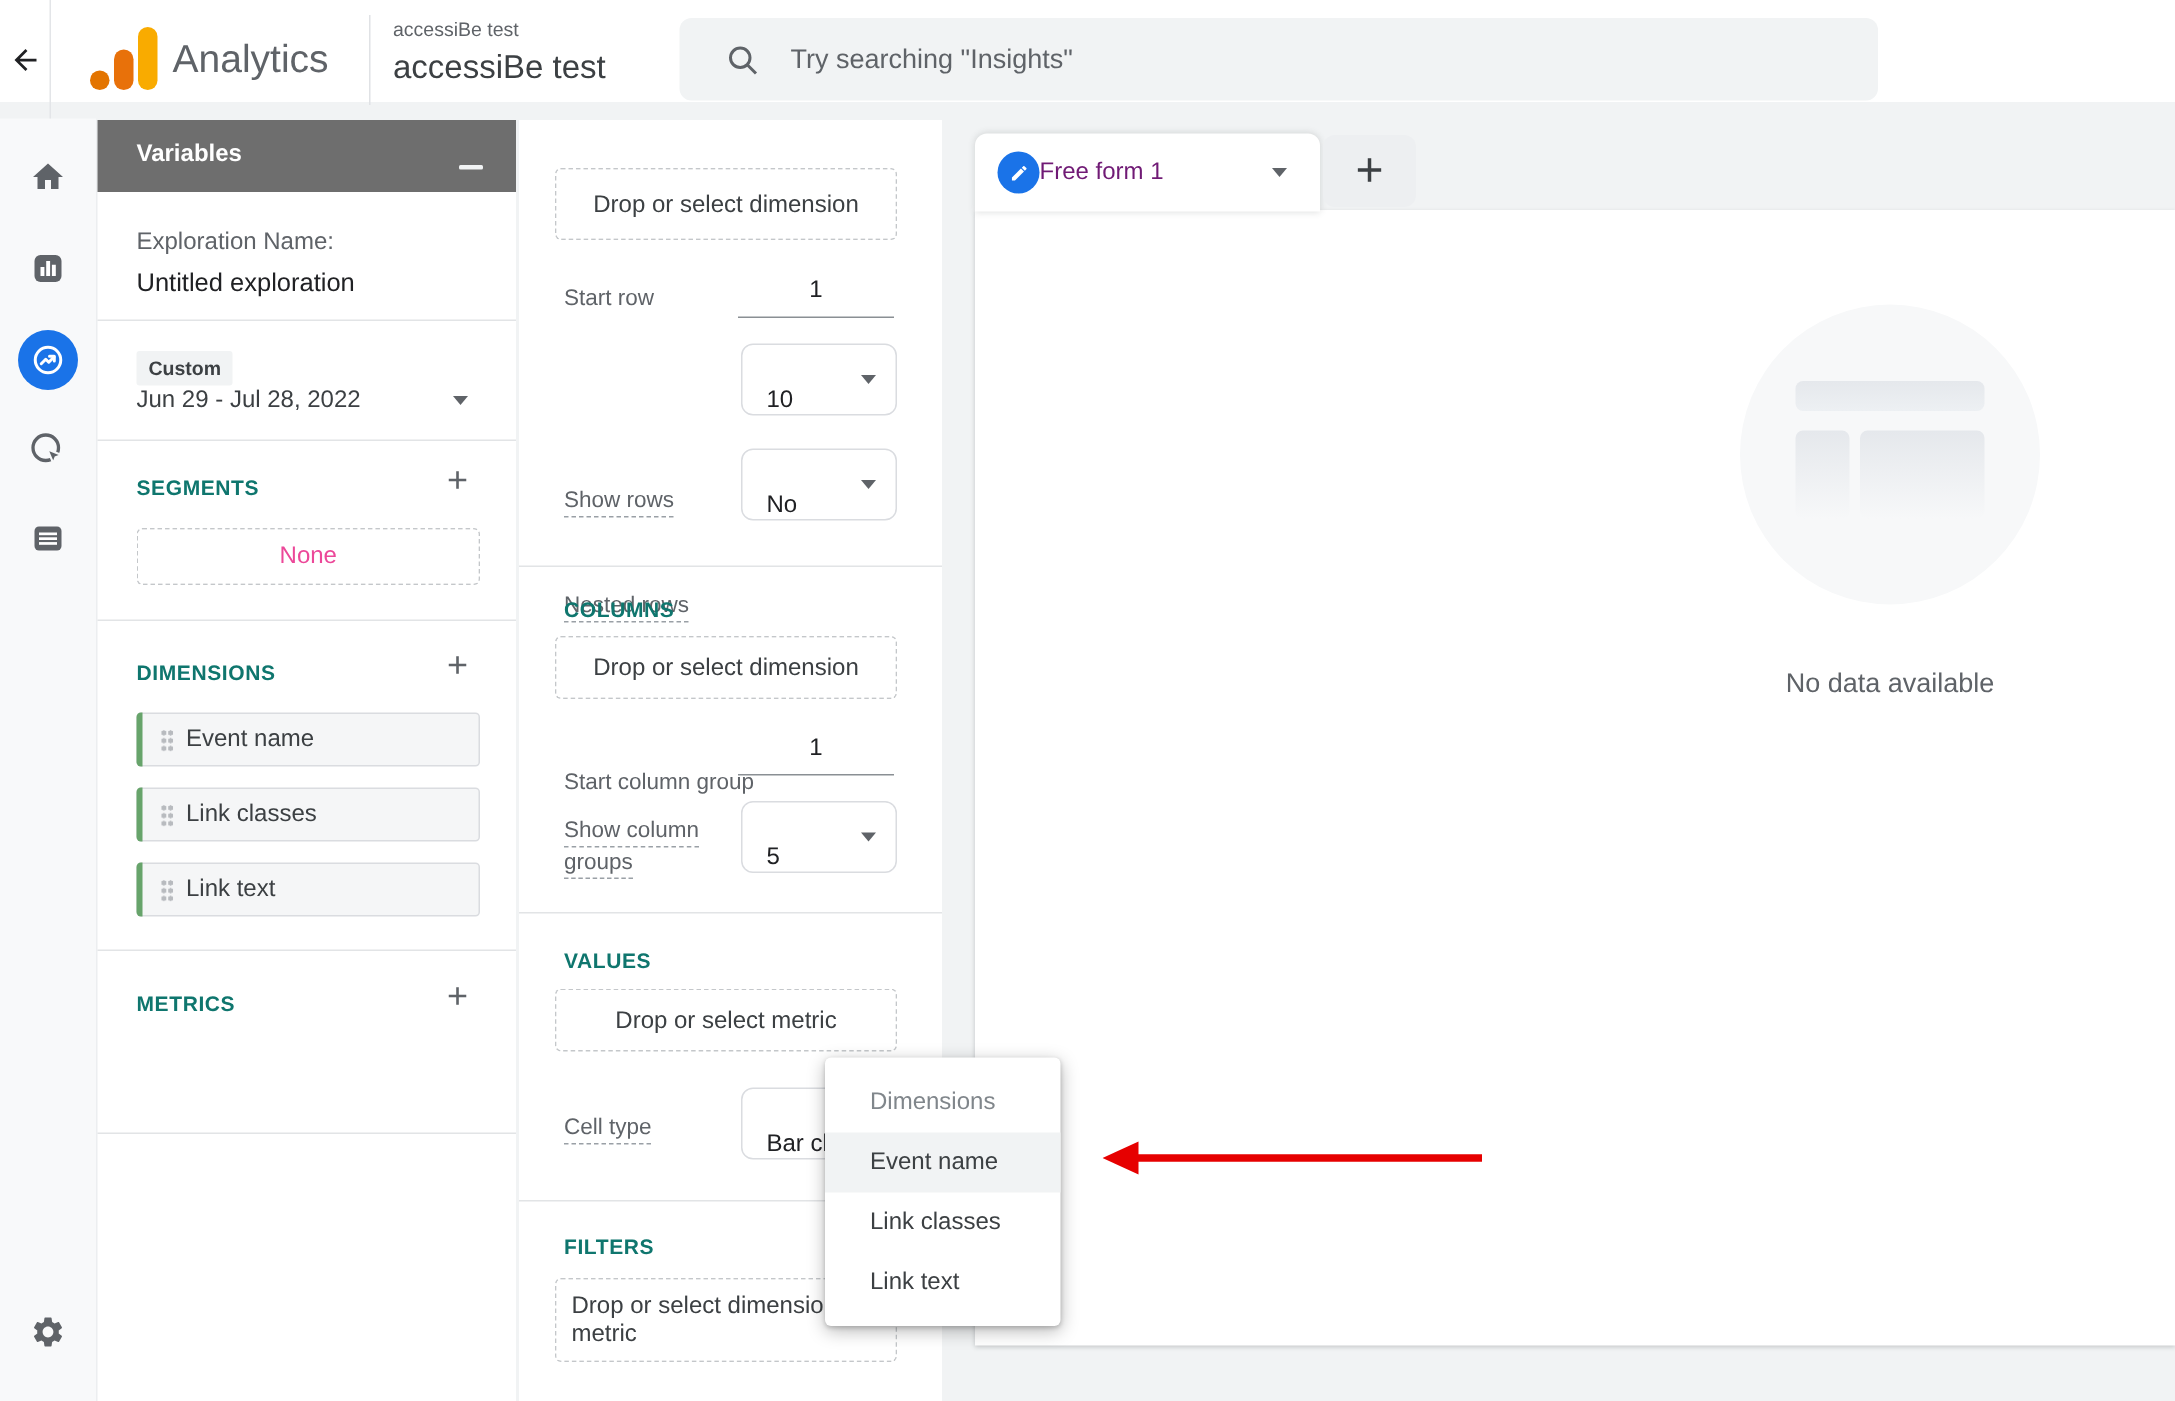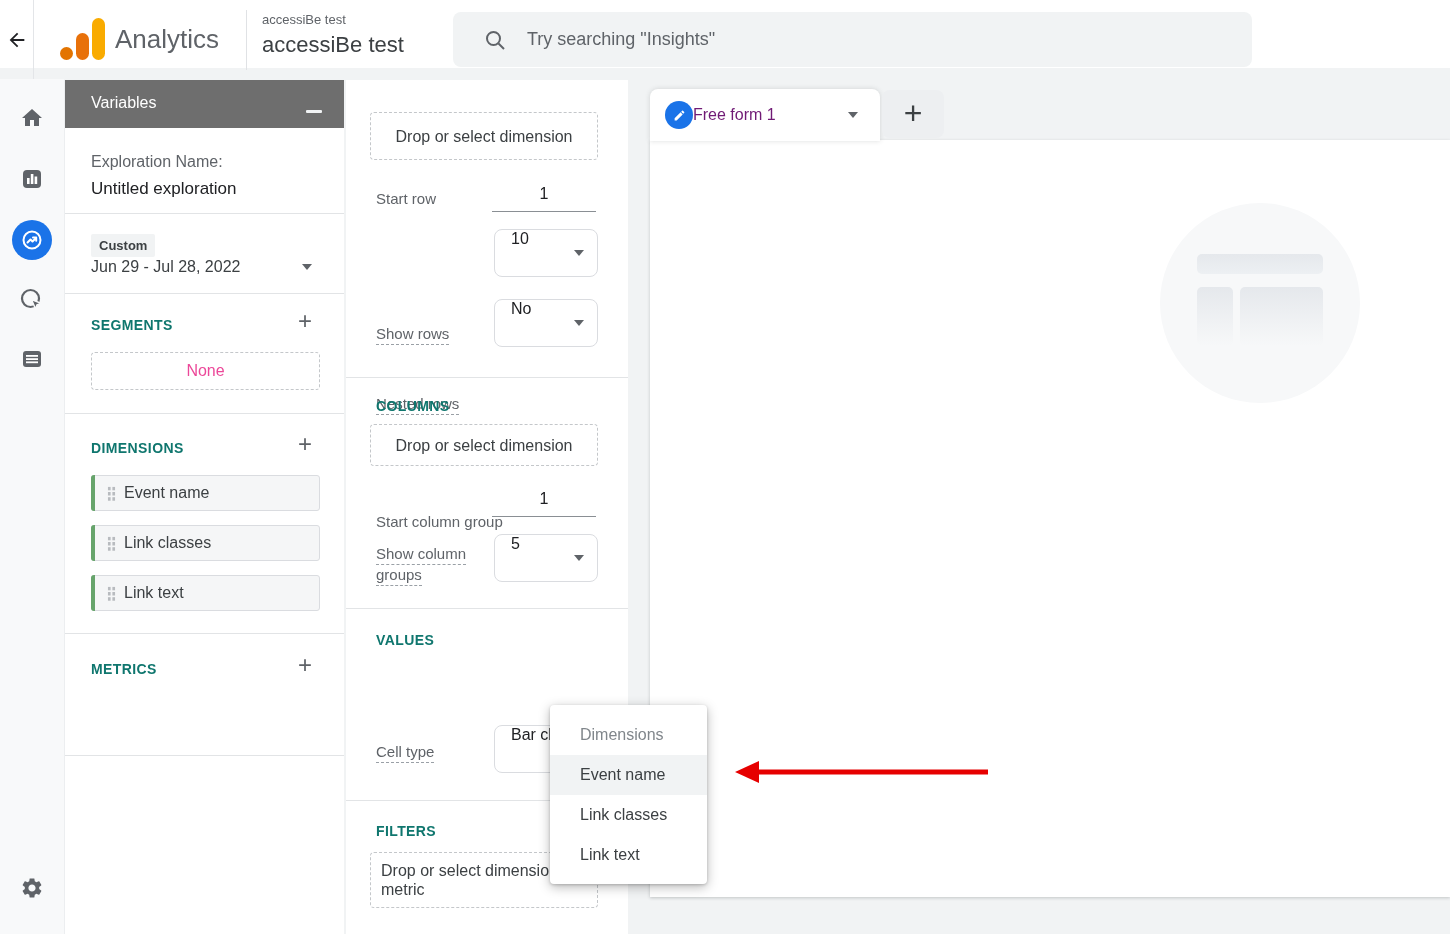--- a/index.html
+++ b/index.html
@@ -24,21 +24,21 @@
   .searchbar input::placeholder { color:#5f6368; opacity:1; }
 
   
   .nav { position:absolute; left:0; top:79px; width:64px; height:855px; background:#f8f9fa; z-index:5; }
   .nav-item { position:absolute; left:0; width:64px; height:44px; display:flex; align-items:center; justify-content:center; cursor:pointer; }
   .nav-active-circle { width:40px; height:40px; border-radius:50%; background:#1a73e8; display:flex; align-items:center; justify-content:center; }
 
   
   .panel { position:absolute; top:80px; height:854px; background:#fff; }
   .panel-hdr { position:relative; height:48px; background:#6e6e6e; z-index:3; }
-  .panel-hdr-title { position:absolute; left:26px; top:14px; font-size:16px; font-weight:normal; color:#fff; }
+  .panel-hdr-title { position:absolute; left:26px; top:14px; font-size:16px; font-weight:bold; color:#fff; }
   .minimize-btn { position:absolute; right:22px; top:30px; width:16px; height:10px; cursor:pointer; }
   .minimize-btn i { display:block; width:16px; height:3px; background:#f1f3f4; border-radius:1px; }
   .hline { position:absolute; left:0; width:100%; height:1px; background:#e2e4e6; }
   .sec-label { position:absolute; font-size:14px; font-weight:bold; color:#0f766e; letter-spacing:.4px; }
   .plus-btn { position:absolute; right:24px; width:22px; height:22px; cursor:pointer; }
   .plus-btn span { font-size:24px; font-weight:300; color:#5f6368; line-height:22px; }
 
   
   .vars { left:64px; width:280px; border-left:1px solid #eceef0; }
   .exp-label { position:absolute; left:26px; top:73px; font-size:16px; color:#5f6368; }
@@ -53,21 +53,21 @@
   .chip .dots { width:9px; height:15px; margin-left:15px; background-image:radial-gradient(circle, #b8bbbf 1.6px, transparent 1.8px); background-size:4.5px 5.2px; }
   .chip .chip-txt { margin-left:8px; font-size:16px; color:#3c4043; }
 
   
   .tabset { left:346px; width:282px; }
   .tabset-body { position:absolute; left:0; top:0; width:282px; height:854px; z-index:1; }
   .dz { position:absolute; left:24px; width:228px; border:1px dashed #c4c7ca; border-radius:4px; display:flex; align-items:center; justify-content:center; text-align:left; font-size:16px; color:#3c4043; cursor:pointer; line-height:19px; }
   .fld-label { position:absolute; left:30px; font-size:15px; color:#5f6368; line-height:18px; }
   .dashed-u { border-bottom:1px dashed #9aa0a6; padding-bottom:2px; }
   .numfield { position:absolute; left:146px; width:104px; text-align:center; font-size:16px; color:#202124; border-bottom:1px solid #8a8f94; padding-bottom:8px; cursor:text; }
-  .sel { position:absolute; left:148px; width:104px; height:48px; border:1px solid #dadce0; border-radius:8px; background:#fff; display:flex; align-items:flex-start; padding-left:16px; font-size:16px; color:#202124; cursor:pointer; }
+  .sel { position:absolute; left:148px; width:104px; height:48px; border:1px solid #dadce0; border-radius:8px; background:#fff; display:flex; align-items:flex-end; padding-left:16px; font-size:16px; color:#202124; cursor:pointer; }
   .sel::after { content:""; position:absolute; right:13px; top:50%; margin-top:-3px; border:5px solid transparent; border-top:6px solid #5f6368; }
 
   
   .main { position:absolute; left:628px; top:80px; width:822px; height:854px; background:#f1f3f4; }
   .tab { position:absolute; left:22px; top:9px; width:230px; height:52px; background:#fff; border-radius:8px 8px 0 0; box-shadow:0 0 5px rgba(60,64,67,.18); display:flex; align-items:center; cursor:pointer; z-index:2; }
   .tab-pencil { width:28px; height:28px; border-radius:50%; background:#1a73e8; margin-left:15px; display:flex; align-items:center; justify-content:center; }
   .tab-label { font-size:16px; font-weight:normal; color:#701a75; }
   .tab-caret { position:absolute; right:22px; top:23px; }
   .addtab { position:absolute; left:254px; top:10px; width:62px; height:48px; background:#edeff1; border-radius:8px; display:flex; align-items:center; justify-content:center; cursor:pointer; z-index:2; }
   .addtab span { font-size:32px; font-weight:300; color:#3c4043; line-height:32px; margin-top:-3px; }
@@ -228,20 +228,21 @@
       <div class="fld-label" style="top:433px">Start column group</div>
       <div class="numfield" style="top:410px">1</div>
 
       <div class="fld-label" style="top:463px; width:100px"><span class="dashed-u" style="line-height:21px">Show column groups</span></div>
       <div class="sel" style="top:454px">
           <span>5</span>
         </div>
 
       <div class="hline" style="top:528px"></div>
       <div class="sec-label" style="left:30px; top:552px">VALUES</div>
+      <div class="dz" style="top:579px; height:42px">Drop or select metric</div>
 
       <div class="fld-label" style="top:663px"><span class="dashed-u">Cell type</span></div>
       <div class="sel" style="top:645px; width:106px">
           <span style="white-space:nowrap">Bar chart</span>
         </div>
 
       <div class="hline" style="top:720px"></div>
       <div class="sec-label" style="left:30px; top:743px">FILTERS</div>
       <div class="dz" style="top:772px; height:56px; padding:0 10px">Drop or select dimension or metric</div>
     </div>
@@ -259,20 +260,21 @@
     </div>
     <div class="addtab">
         <span>+</span>
       </div>
     <div class="canvas">
       <div class="nodata-circle">
         <i class="nd-topbar"></i>
           <i class="nd-left"></i>
           <i class="nd-right"></i>
       </div>
+      <div class="nodata-text">No data available</div>
     </div>
   </div>
 
   <div class="menu">
     <div class="menu-hdr">Dimensions</div>
     <div class="menu-item hl">Event name</div>
     <div class="menu-item">Link classes</div>
     <div class="menu-item">Link text</div>
   </div>
 

